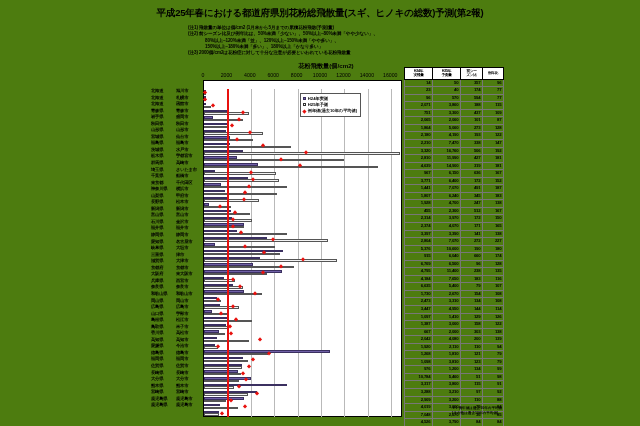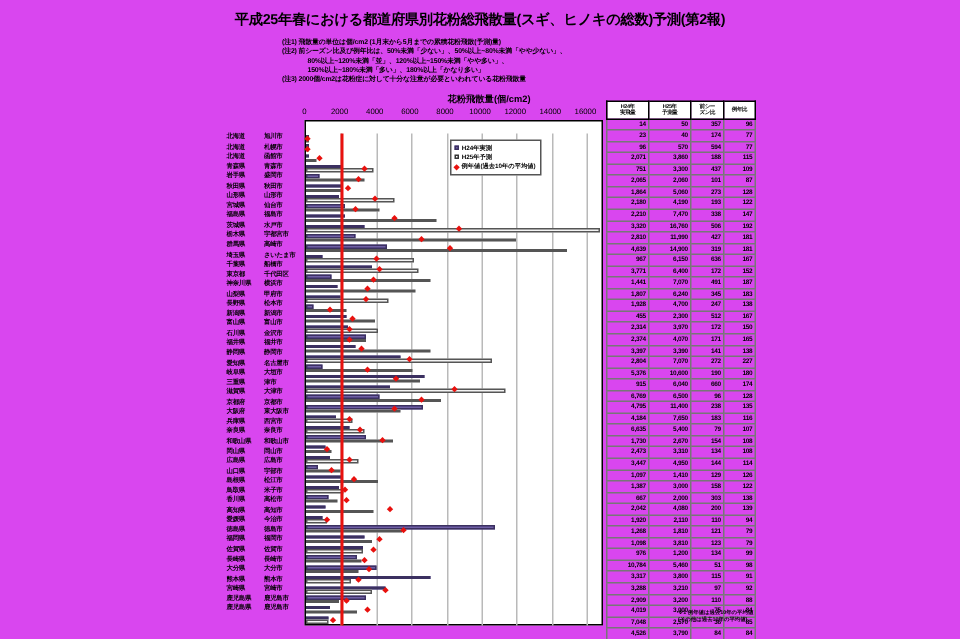--- a/index.html
+++ b/index.html
@@ -6,21 +6,21 @@
   html, body {
     margin: 0; padding: 0;
     width: 640px; height: 426px;
     background: #ffffff;
     font-family: "Liberation Sans", "DejaVu Sans", sans-serif;
     overflow: hidden;
   }
   #page {
     position: relative;
     width: 640px; height: 426px;
-    background: #d946ef;
+    background: #4d7c0f;
   }
 
   
   .title {
     position: absolute;
     top: 7px; left: 0; width: 640px;
     text-align: center;
     font-size: 9.5px;
     font-weight: bold;
     color: #000;

